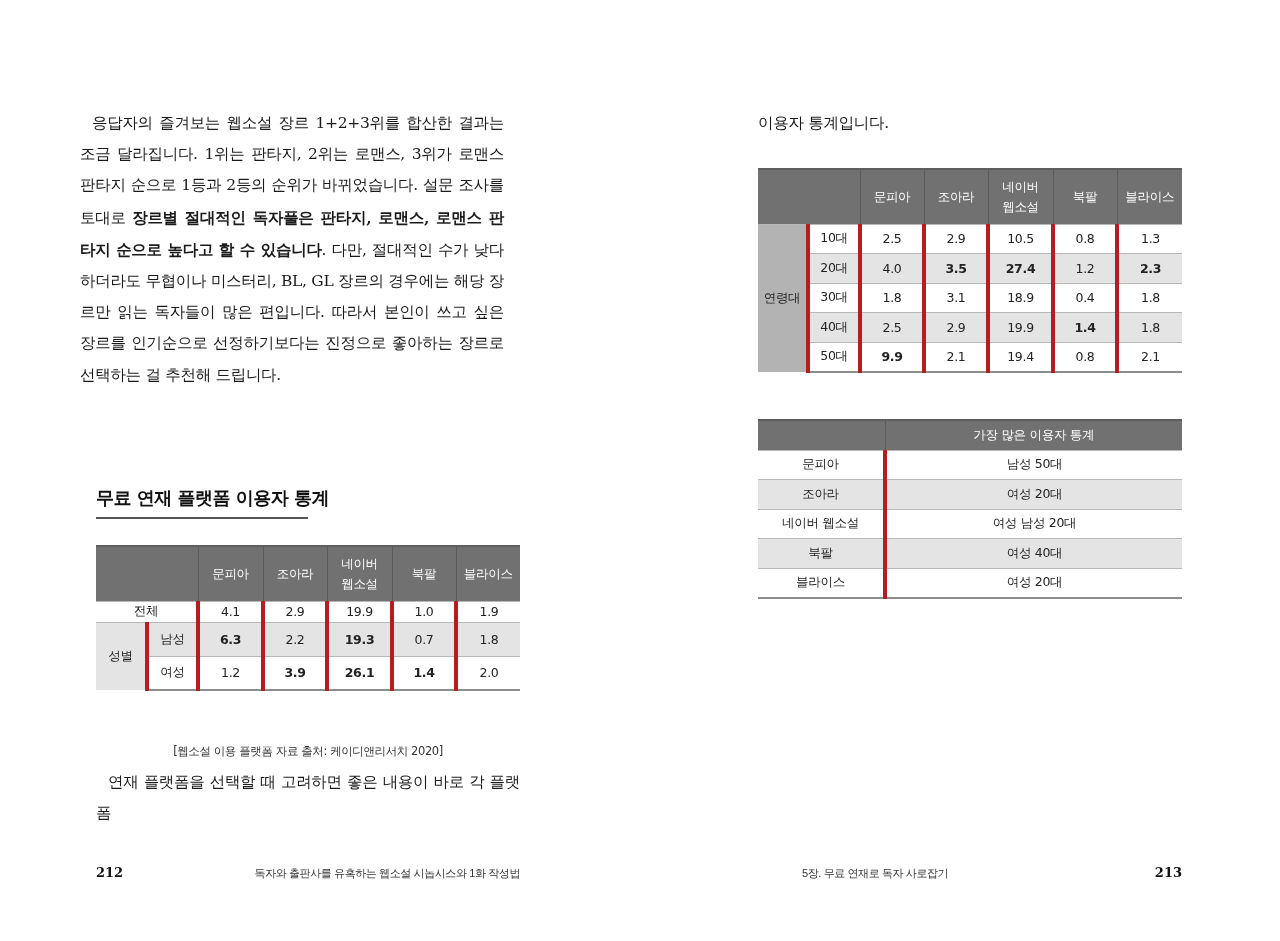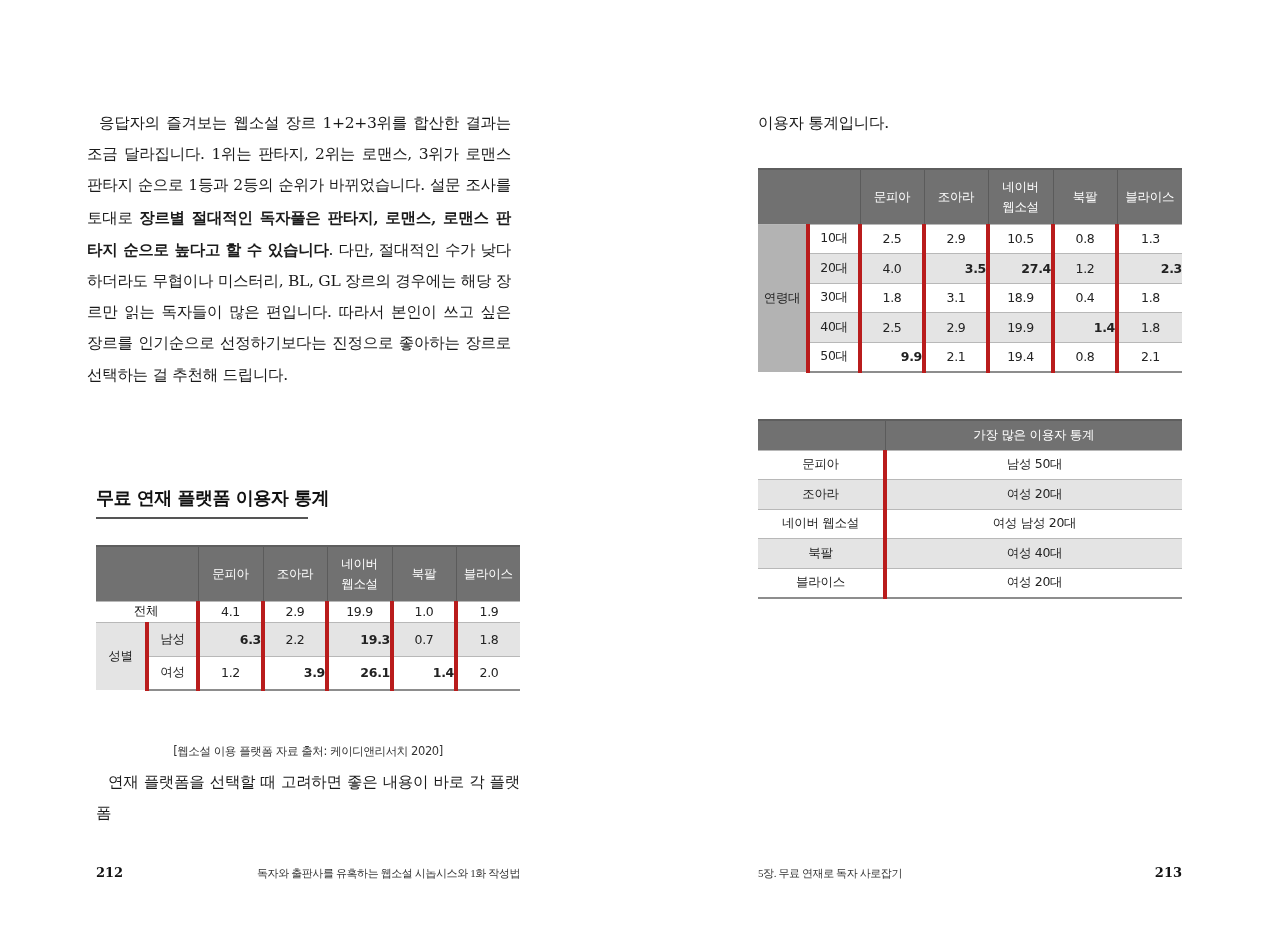--- a/index.html
+++ b/index.html
@@ -27,37 +27,37 @@
                   border-left: 1px solid #5b5b5b; text-align: center;
                   line-height: 20px; padding: 0; }
   table.stat th:first-child { border-left: none; }
   table.stat thead tr { border-top: 2px solid #5e5e5e; }
   table.stat td { text-align: center; padding: 0; border-left: 4px solid #b91c1c;
                   border-top: 1px solid #b8b8b8; }
   table.stat td.first { border-left: none; }
   table.stat tr.shade td { background: #e4e4e4; }
   table.stat td.group { background: #b3b3b3; border-left: none; margin-left: 48px; }
   table.stat tbody tr:last-child td { border-bottom: 2px solid #8d8d8d; }
-  table.stat td.bold { font-weight: bold; text-align: right; }
+  table.stat td.bold { font-weight: bold; }
 
   .caption { position: absolute; left: 96px; width: 424px; top: 714px;
              text-align: center; font-family: "DejaVu Sans", sans-serif;
              font-size: 11.5px; color: #333; letter-spacing: -0.4px; margin-top: 30px; }
 
   .folio { position: absolute; top: 865px; font-family: "DejaVu Serif", serif;
            font-weight: bold; font-size: 13px; color: #111; }
-  .running { position: absolute; top: 866px; font-family: Liberation Serif, serif;
-             font-size: 11px; color: #333; letter-spacing: -0.4px; }
+  .running { position: absolute; top: 866px; font-family: Liberation Sans, sans-serif;
+             font-size: 11px; color: #333; letter-spacing: -0.4px; margin-left: 44px; }
 </style>
 </head>
 <body>
 
 <div class="page page-left">
 
-  <div class="body-text" style="left:87px; top:108px; width:424px;">
+  <div class="body-text" style="left:80px; top:108px; width:424px;">
     <span class="indent"></span><span>응답자의 즐겨보는 웹소설 장르 1+2+3위를 합산한 결과는 조금 달라집니다. 1위는 판타지, 2위는 로맨스, 3위가 로맨스 판타지 순으로 1등과 2등의 순위가 바뀌었습니다. 설문 조사를 토대로 </span><b>장르별 절대적인 독자풀은 판타지, 로맨스, 로맨스 판타지 순으로 높다고 할 수 있습니다</b><span>. 다만, 절대적인 수가 낮다 하더라도 무협이나 미스터리, BL, GL 장르의 경우에는 해당 장르만 읽는 독자들이 많은 편입니다. 따라서 본인이 쓰고 싶은 장르를 인기순으로 선정하기보다는 진정으로 좋아하는 장르로 선택하는 걸 추천해 드립니다.</span>
   </div>
 
   <div class="section-title">무료 연재 플랫폼 이용자 통계</div>
   <div class="section-underline"></div>
 
   <table class="stat" style="left:96px; top:545px; width:424px;">
     <colgroup>
       <col style="width:51px">
         <col style="width:51px">

